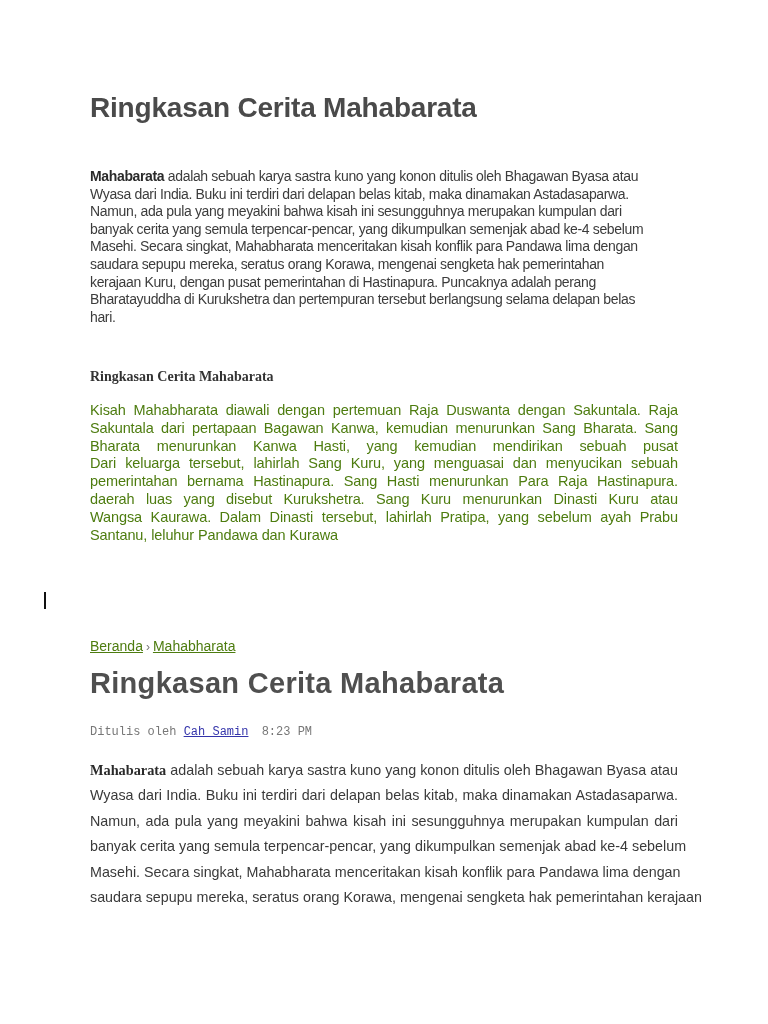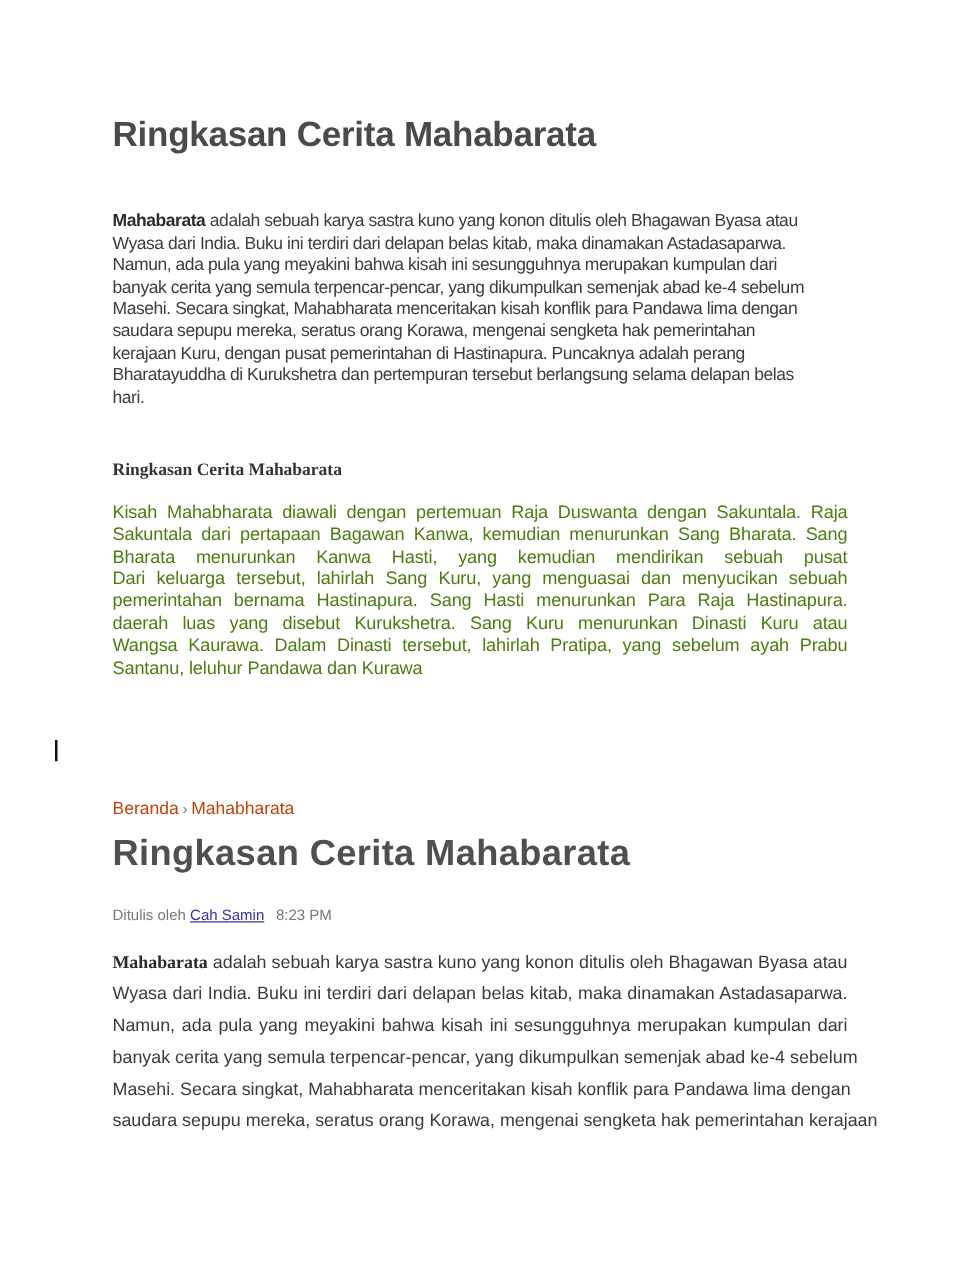--- a/index.html
+++ b/index.html
@@ -77,21 +77,22 @@
     }
 
     .breadcrumb {
       left: 90px;
       top: 638px;
       font-size: 14px;
       color: #5a5a5a;
       white-space: nowrap;
     }
     .breadcrumb a {
-      color: #c2410c;
+      color: #4d7c0f;
+      text-decoration: underline;
       cursor: pointer;
     }
     .breadcrumb .sep {
       color: #777777;
       font-size: 12px;
       margin: 0 3px;
     }
 
     .title-2 {
       left: 90px;
@@ -102,20 +103,21 @@
       letter-spacing: 0.3px;
       white-space: nowrap;
     }
 
     .byline {
       left: 90px;
       top: 725px;
       font-size: 12px;
       color: #777777;
       white-space: nowrap;
+      font-family: Liberation Mono, monospace;
     }
     .byline a {
       color: #3333aa;
       text-decoration: underline;
       cursor: pointer;
     }
     .byline .time { margin-left: 6px; }
 
     .para-3 {
       left: 90px;

